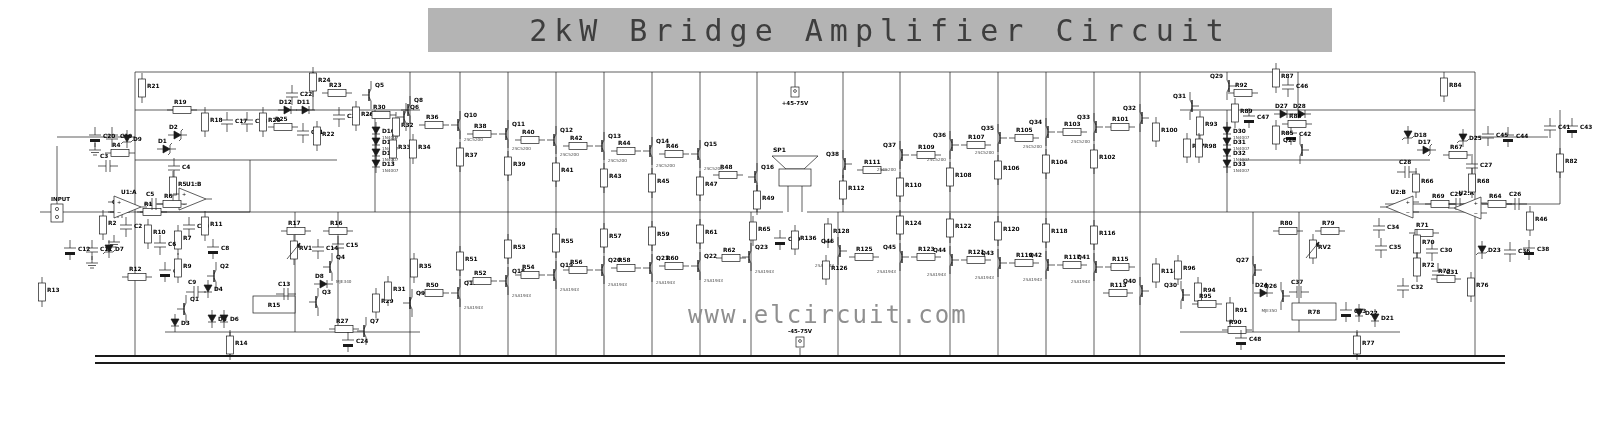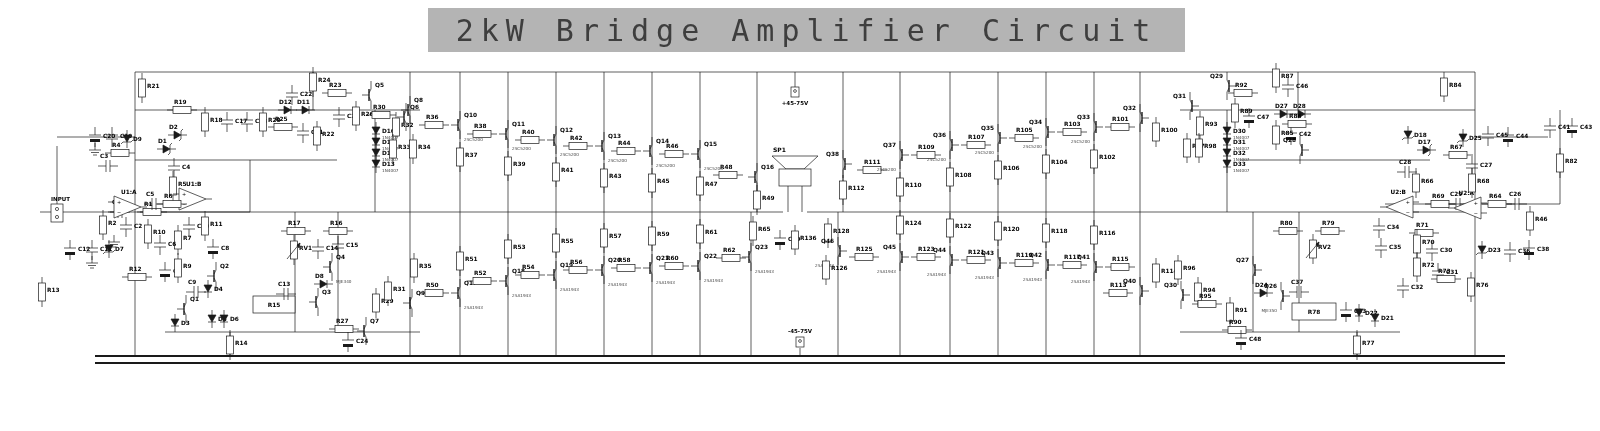--- a/index.html
+++ b/index.html
@@ -1,18 +1,18 @@
 <!DOCTYPE html>
 <html><head>
 <meta charset="utf-8">
 <style>
   html,body{margin:0;padding:0;background:#fff;}
   .stage{position:relative;width:1600px;height:431px;background:#ffffff;overflow:hidden;
          font-family:"DejaVu Sans",sans-serif;}
-  .banner{position:absolute;left:428px;top:8px;width:757px;height:44px;background:#b4b4b4;
+  .banner{position:absolute;left:428px;top:8px;width:904px;height:44px;background:#b4b4b4;
           display:flex;align-items:center;justify-content:center;}
   .banner-text{font-family:"DejaVu Sans Mono",monospace;font-size:30px;font-weight:400;
                color:#3e3e3e;letter-spacing:7px;white-space:nowrap;}
   .watermark{position:absolute;left:688px;top:301px;font-family:"DejaVu Sans Mono",monospace;
              font-size:24px;color:#8f8f8f;letter-spacing:2px;white-space:nowrap;z-index:3;}
   svg.schem{position:absolute;left:0;top:0;z-index:1;}
 </style>
 </head>
 <body>
 
@@ -1819,13 +1819,14 @@
         <rect x="1111" y="263.5" width="18" height="7" fill="#fff" stroke="#1a1a1a" stroke-width="0.7"></rect>
         <text x="1112" y="261" fill="#000" font-size="5.8" font-family="DejaVu Sans, sans-serif" font-weight="bold" text-anchor="start">R115</text>
       </g>
       <g>
         <line x1="1094" y1="220" x2="1094" y2="226" stroke="#1a1a1a" stroke-width="0.7"></line>
         <line x1="1094" y1="244" x2="1094" y2="250" stroke="#1a1a1a" stroke-width="0.7"></line>
         <rect x="1090.5" y="226" width="7" height="18" fill="#fff" stroke="#1a1a1a" stroke-width="0.7"></rect>
         <text x="1099" y="235" fill="#000" font-size="5.8" font-family="DejaVu Sans, sans-serif" font-weight="bold" text-anchor="start">R116</text>
       </g>
     </svg>
+  <div class="watermark">www.elcircuit.com</div>
 </div>
 
 </body></html>

